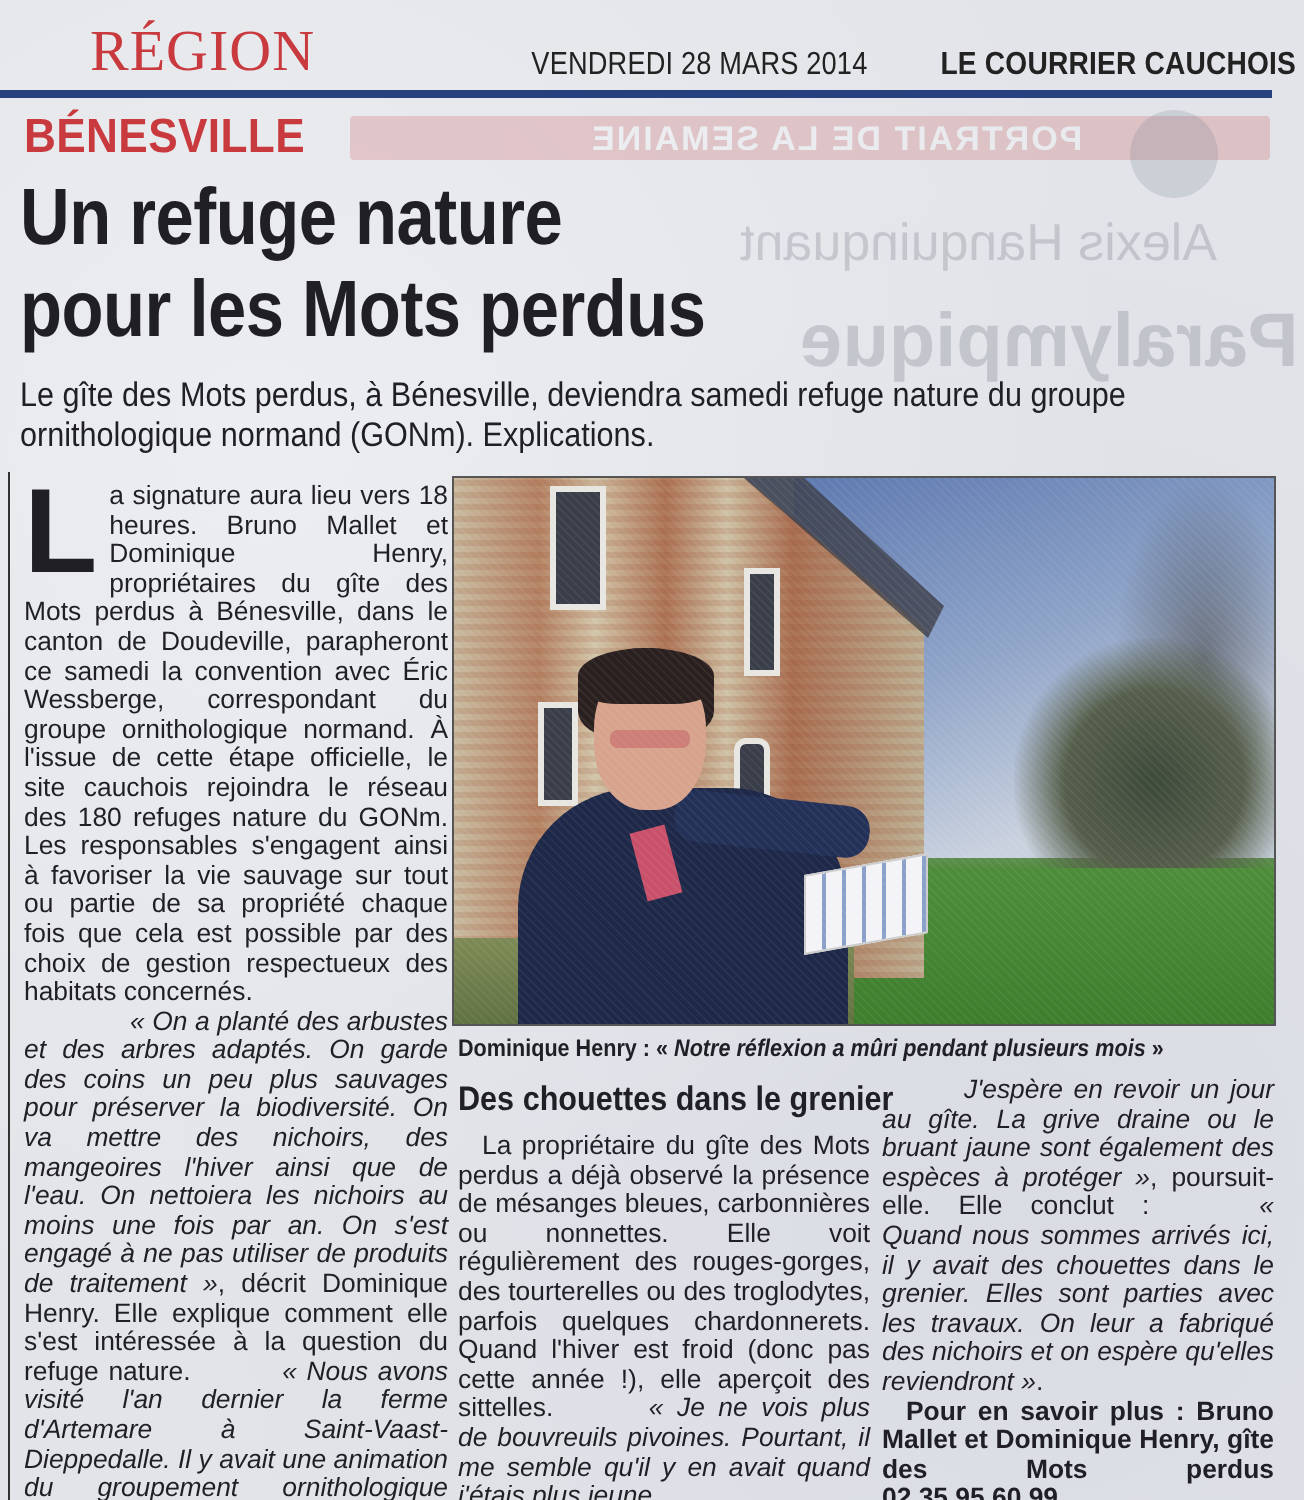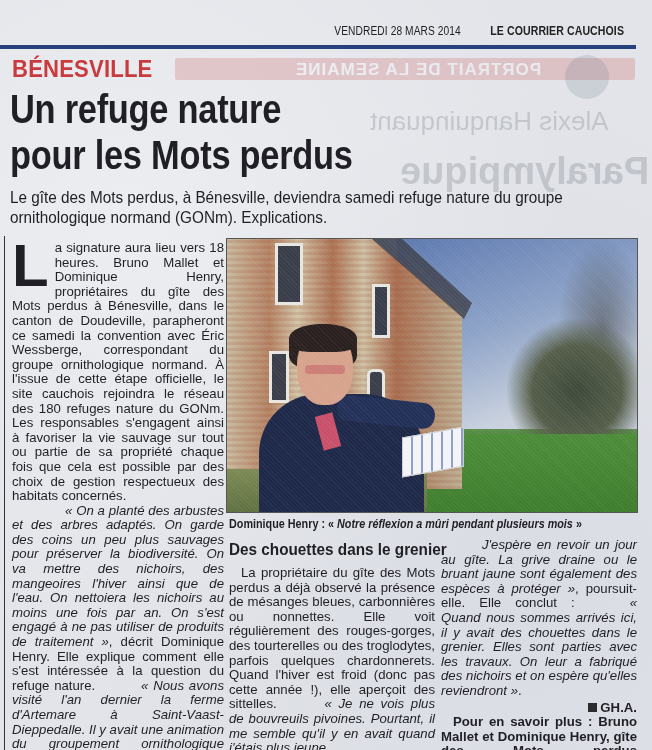--- a/index.html
+++ b/index.html
@@ -41,21 +41,21 @@
     transform: scaleX(-1); white-space: nowrap;
   }
 
   
   .section-head {
     position: absolute; left: 45px; top: 10px;
     font-family: "Liberation Serif", serif; font-size: 29px; color: #c93a3e;
     letter-spacing: 0.5px;
   }
   .dateline {
-    position: absolute; right: 28px; top: 24px; font-size: 12px; color: #222;
+    position: absolute; right: 4px; top: 24px; font-size: 16px; color: #222;
     letter-spacing: 0.1px;
   }
   .dateline .date { font-weight: normal; margin-right: 8px; transform: scaleX(0.85); display: inline-block; transform-origin: right; }
   .dateline .paper-name { font-weight: bold; display: inline-block; transform: scaleX(0.88); transform-origin: right; }
   .head-rule {
     position: absolute; left: 0; top: 45px; width: 636px; height: 4px;
     background: #27417f;
   }
   .kicker {
     position: absolute; left: 12px; top: 55px; font-size: 24px; font-weight: bold;
@@ -163,20 +163,21 @@
 
 <div class="paper">
 
   <div class="bleed bleed-bar">
     <span class="bleed-bar-text">PORTRAIT DE LA SEMAINE</span>
   </div>
   <div class="bleed bleed-circle"></div>
   <div class="bleed bleed-name">Alexis Hanquinquant</div>
   <div class="bleed bleed-big">Paralympique</div>
 
+  <div class="section-head">RÉGION</div>
   <div class="dateline">
     <span class="date">VENDREDI 28 MARS 2014</span>
     <span class="paper-name">LE COURRIER CAUCHOIS</span>
   </div>
   <div class="head-rule"></div>
 
   <div class="kicker">BÉNESVILLE</div>
 
   <h1 class="headline">
     <span>Un refuge nature</span><br>
@@ -232,19 +233,16 @@
   <div class="col col2">
     <p class="ind">
       <span>La propriétaire du gîte des Mots perdus a déjà observé la présence de mésanges bleues, carbonnières ou nonnettes. Elle voit régulièrement des rouges-gorges, des tourterelles ou des troglodytes, parfois quelques chardonnerets. Quand l'hiver est froid (donc pas cette année !), elle aperçoit des sittelles. </span><i>« Je ne vois plus de bouvreuils pivoines. Pourtant, il me semble qu'il y en avait quand j'étais plus jeune.</i>
     </p>
   </div>
 
   <div class="col col3">
     <p>
       <i>J'espère en revoir un jour au gîte. La grive draine ou le bruant jaune sont également des espèces à protéger »</i><span>, poursuit-elle. Elle conclut : </span><i>« Quand nous sommes arrivés ici, il y avait des chouettes dans le grenier. Elles sont parties avec les travaux. On leur a fabriqué des nichoirs et on espère qu'elles reviendront »</i><span>.</span>
     </p>
-    <p class="sig">
-      <span class="sq"></span><span>GH.A.</span>
-    </p>
     <p class="info">Pour en savoir plus : Bruno Mallet et Dominique Henry, gîte des Mots perdus 02.35.95.60.99.</p>
   </div>
 
 </div>
 
 </body></html>

